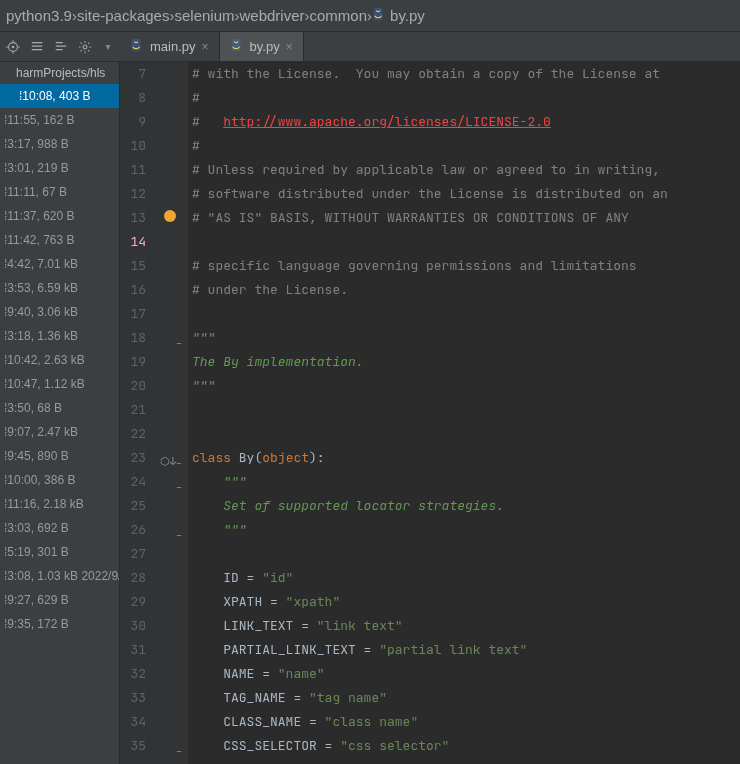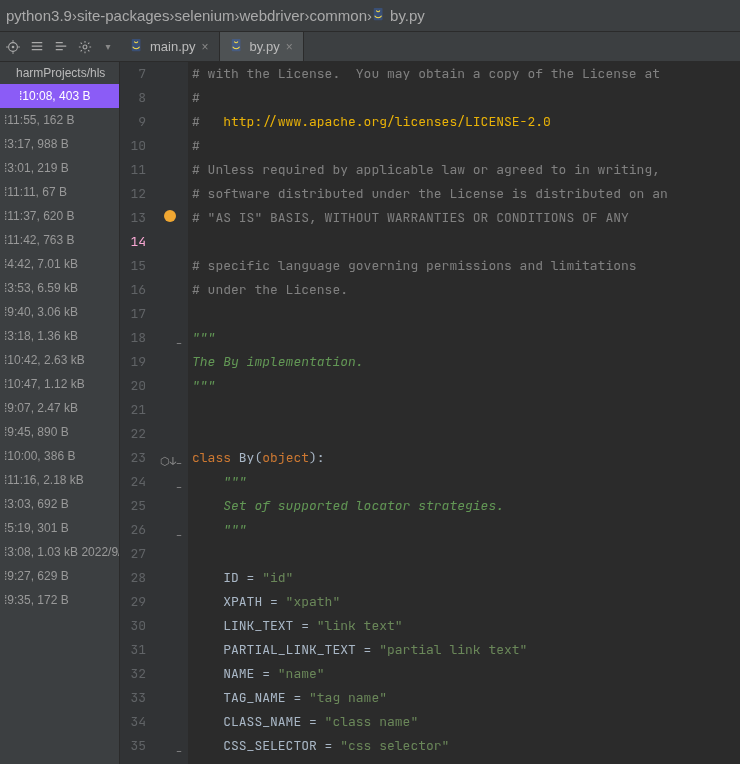--- a/index.html
+++ b/index.html
@@ -64,21 +64,21 @@
       padding:4px 16px;
       color:#bbb;
       white-space:nowrap;
       overflow:hidden;
     }
     .sb-item {
       padding:5px 4px;
       white-space:nowrap;
       overflow:hidden;
     }
-    .sb-item.sel { background:#8b5cf6; color:#fff;padding-left:19px; }
+    .sb-item.sel { background:#0369a1; color:#fff;padding-left:19px; }
     .code {
       flex:1;
       background:#2b2b2b;
       font-family:"Consolas","JetBrains Mono",monospace;
       font-size:13px;
       line-height:24px;
       color:#a9b7c6;
       position:relative;
     }
     .coderow {
@@ -87,21 +87,21 @@
     }
     .ln { width:40px; text-align:right; color:#606366; padding-right:14px; background:#313335; }
     .ln.curr { color:#f9a8d4; }
     .marks { width:28px; background:#313335; position:relative; }
     .src { flex:1; padding-left:4px; white-space:pre; }
     .src.hl { background:#323232; }
     .comment { color:#808080; }
     .str { color:#629755; font-style:italic; }
     .lit { color:#6a8759; }
     .kw { color:#cc7832; }
-    .link { color:#eab308; }
+    .link { color:#ef4444; text-decoration:underline; }
     .bulb { position:absolute; left:4px; top:4px; width:12px; height:12px; background:#f0a732; border-radius:50%; }
     .foldm { position:absolute; left:16px; top:6px; font-size:10px; color:#888; }
     .over { position:absolute; left:0; top:3px; font-size:11px; color:#888; }
     .caret {
       display:inline-block;
       width:1px;
       height:16px;
       background:#bbb;
       vertical-align:middle;
     }
@@ -196,20 +196,21 @@
         <div class="sb-item">⁞3:01, 219 B</div>
         <div class="sb-item">⁞11:11, 67 B</div>
         <div class="sb-item">⁞11:37, 620 B</div>
         <div class="sb-item">⁞11:42, 763 B</div>
         <div class="sb-item">⁞4:42, 7.01 kB</div>
         <div class="sb-item">⁞3:53, 6.59 kB</div>
         <div class="sb-item">⁞9:40, 3.06 kB</div>
         <div class="sb-item">⁞3:18, 1.36 kB</div>
         <div class="sb-item">⁞10:42, 2.63 kB</div>
         <div class="sb-item">⁞10:47, 1.12 kB</div>
+        <div class="sb-item">⁞3:50, 68 B</div>
         <div class="sb-item">⁞9:07, 2.47 kB</div>
         <div class="sb-item">⁞9:45, 890 B</div>
         <div class="sb-item">⁞10:00, 386 B</div>
         <div class="sb-item">⁞11:16, 2.18 kB</div>
         <div class="sb-item">⁞3:03, 692 B</div>
         <div class="sb-item">⁞5:19, 301 B</div>
         <div class="sb-item">⁞3:08, 1.03 kB 2022/9/</div>
         <div class="sb-item">⁞9:27, 629 B</div>
         <div class="sb-item">⁞9:35, 172 B</div>
       </div>

